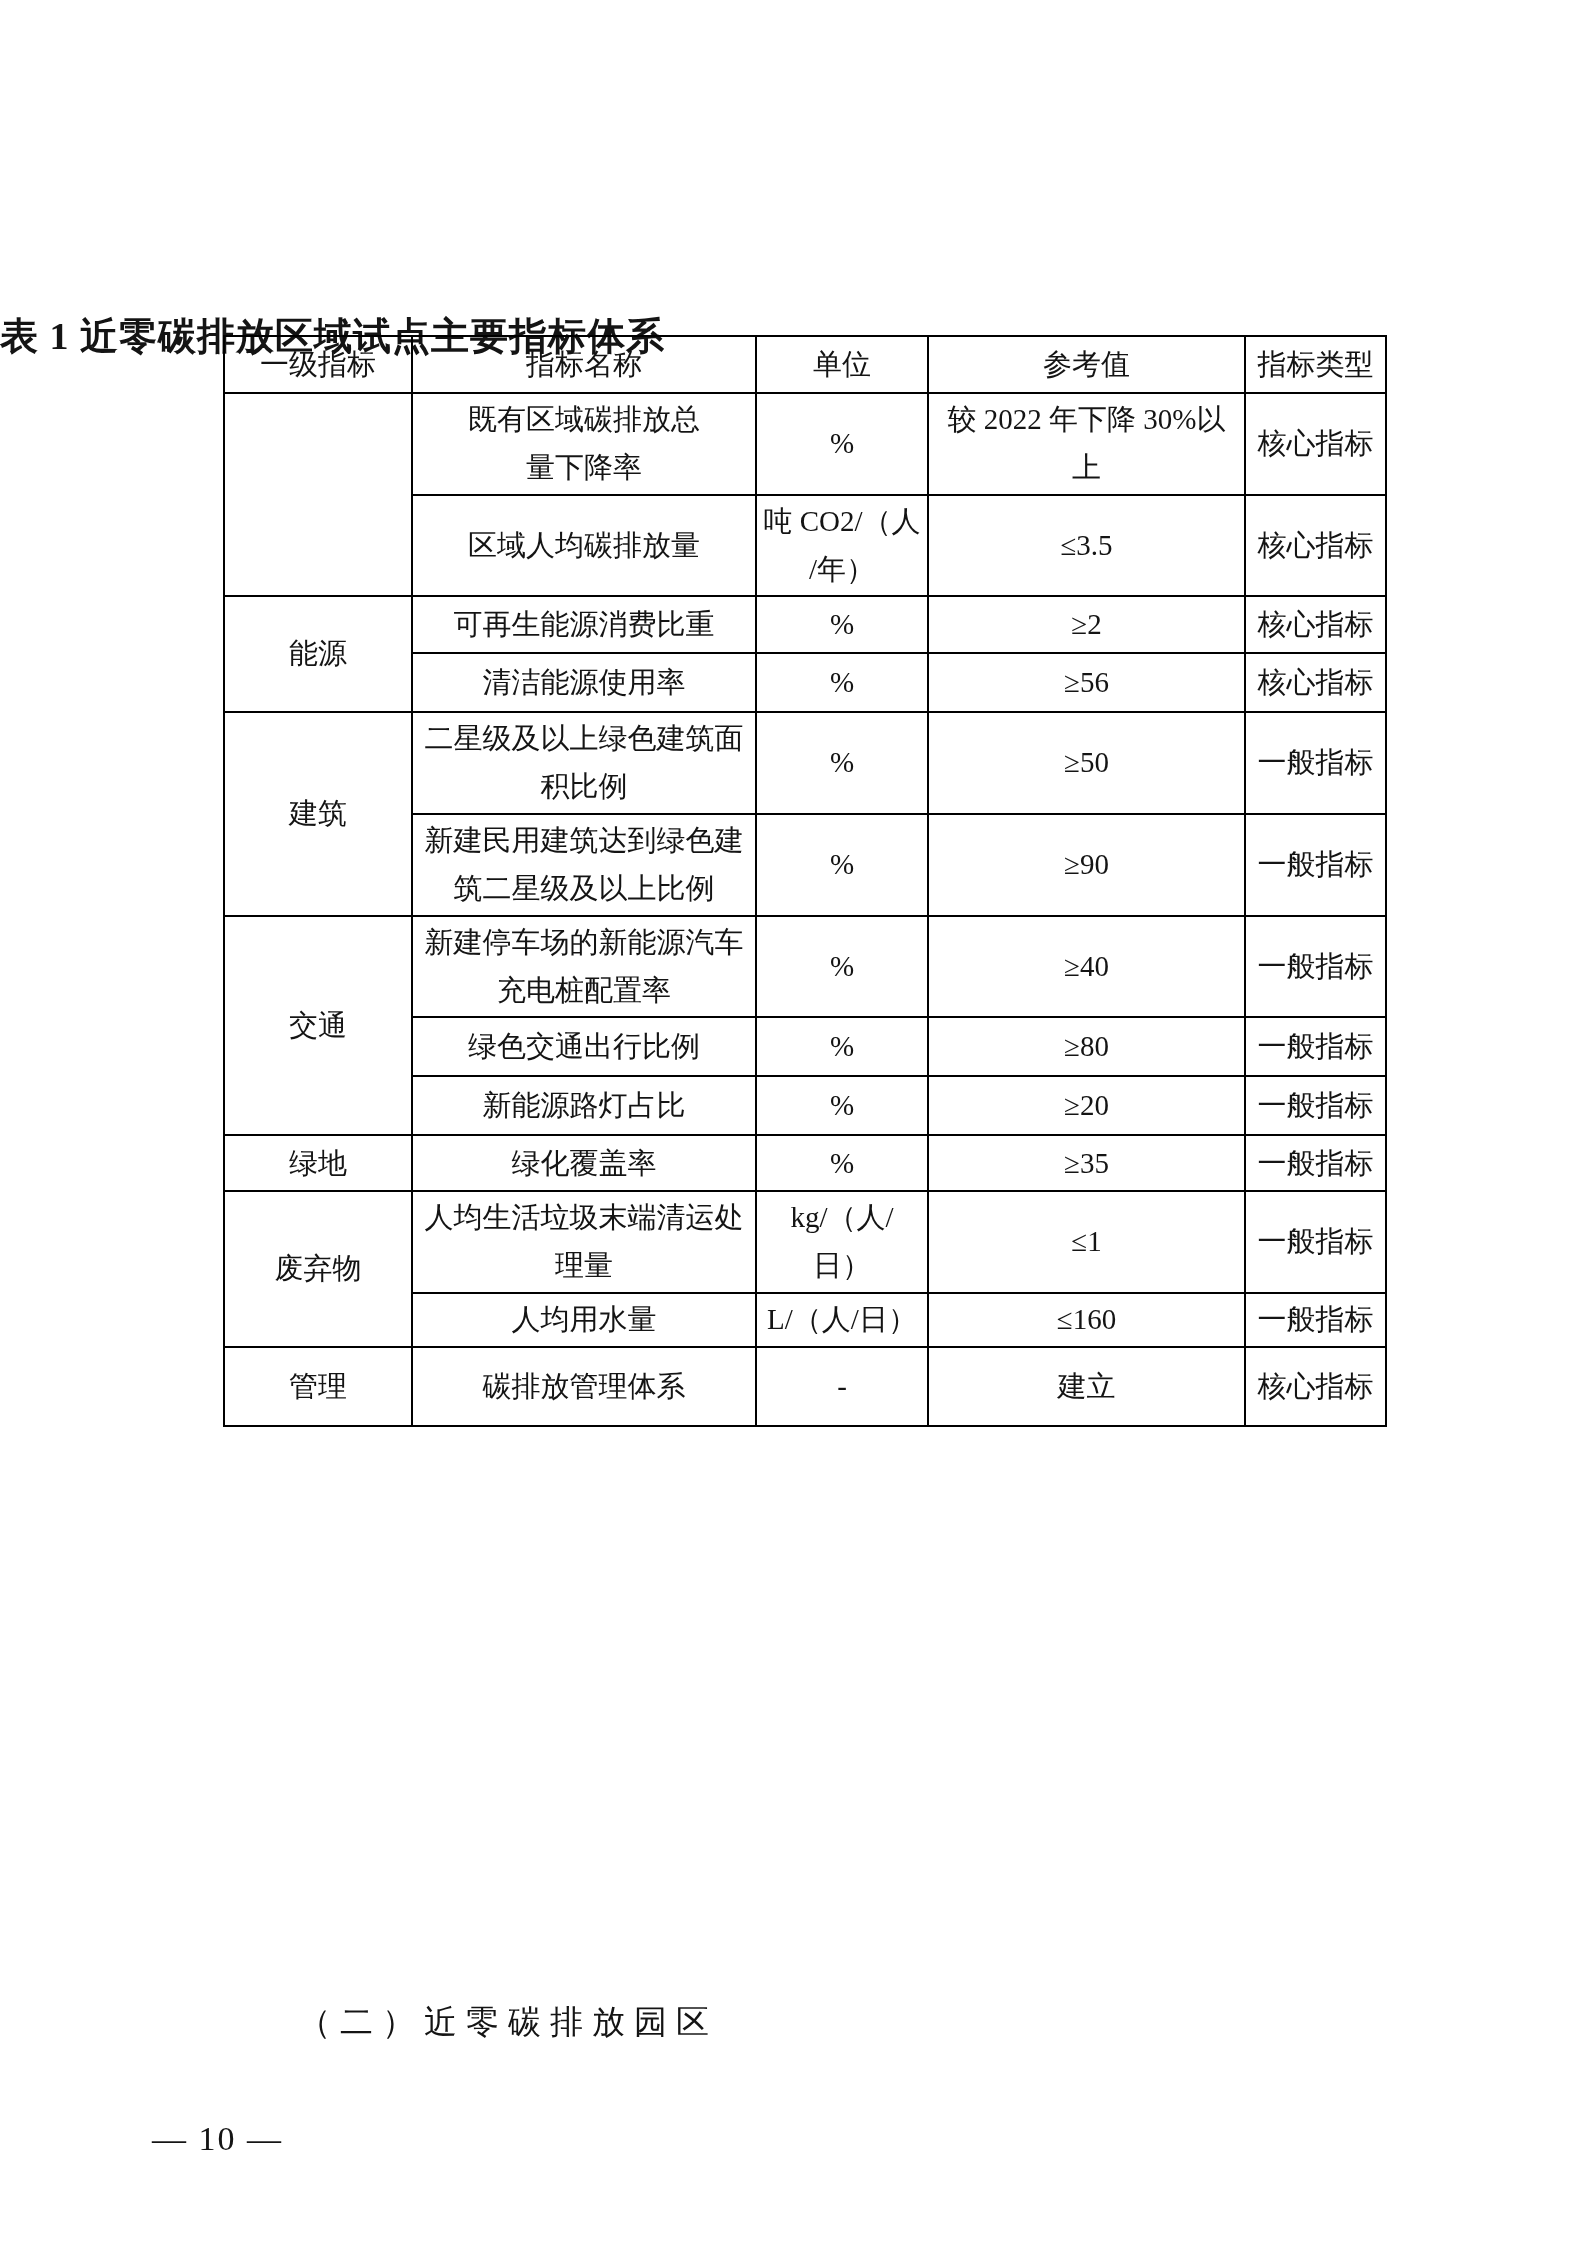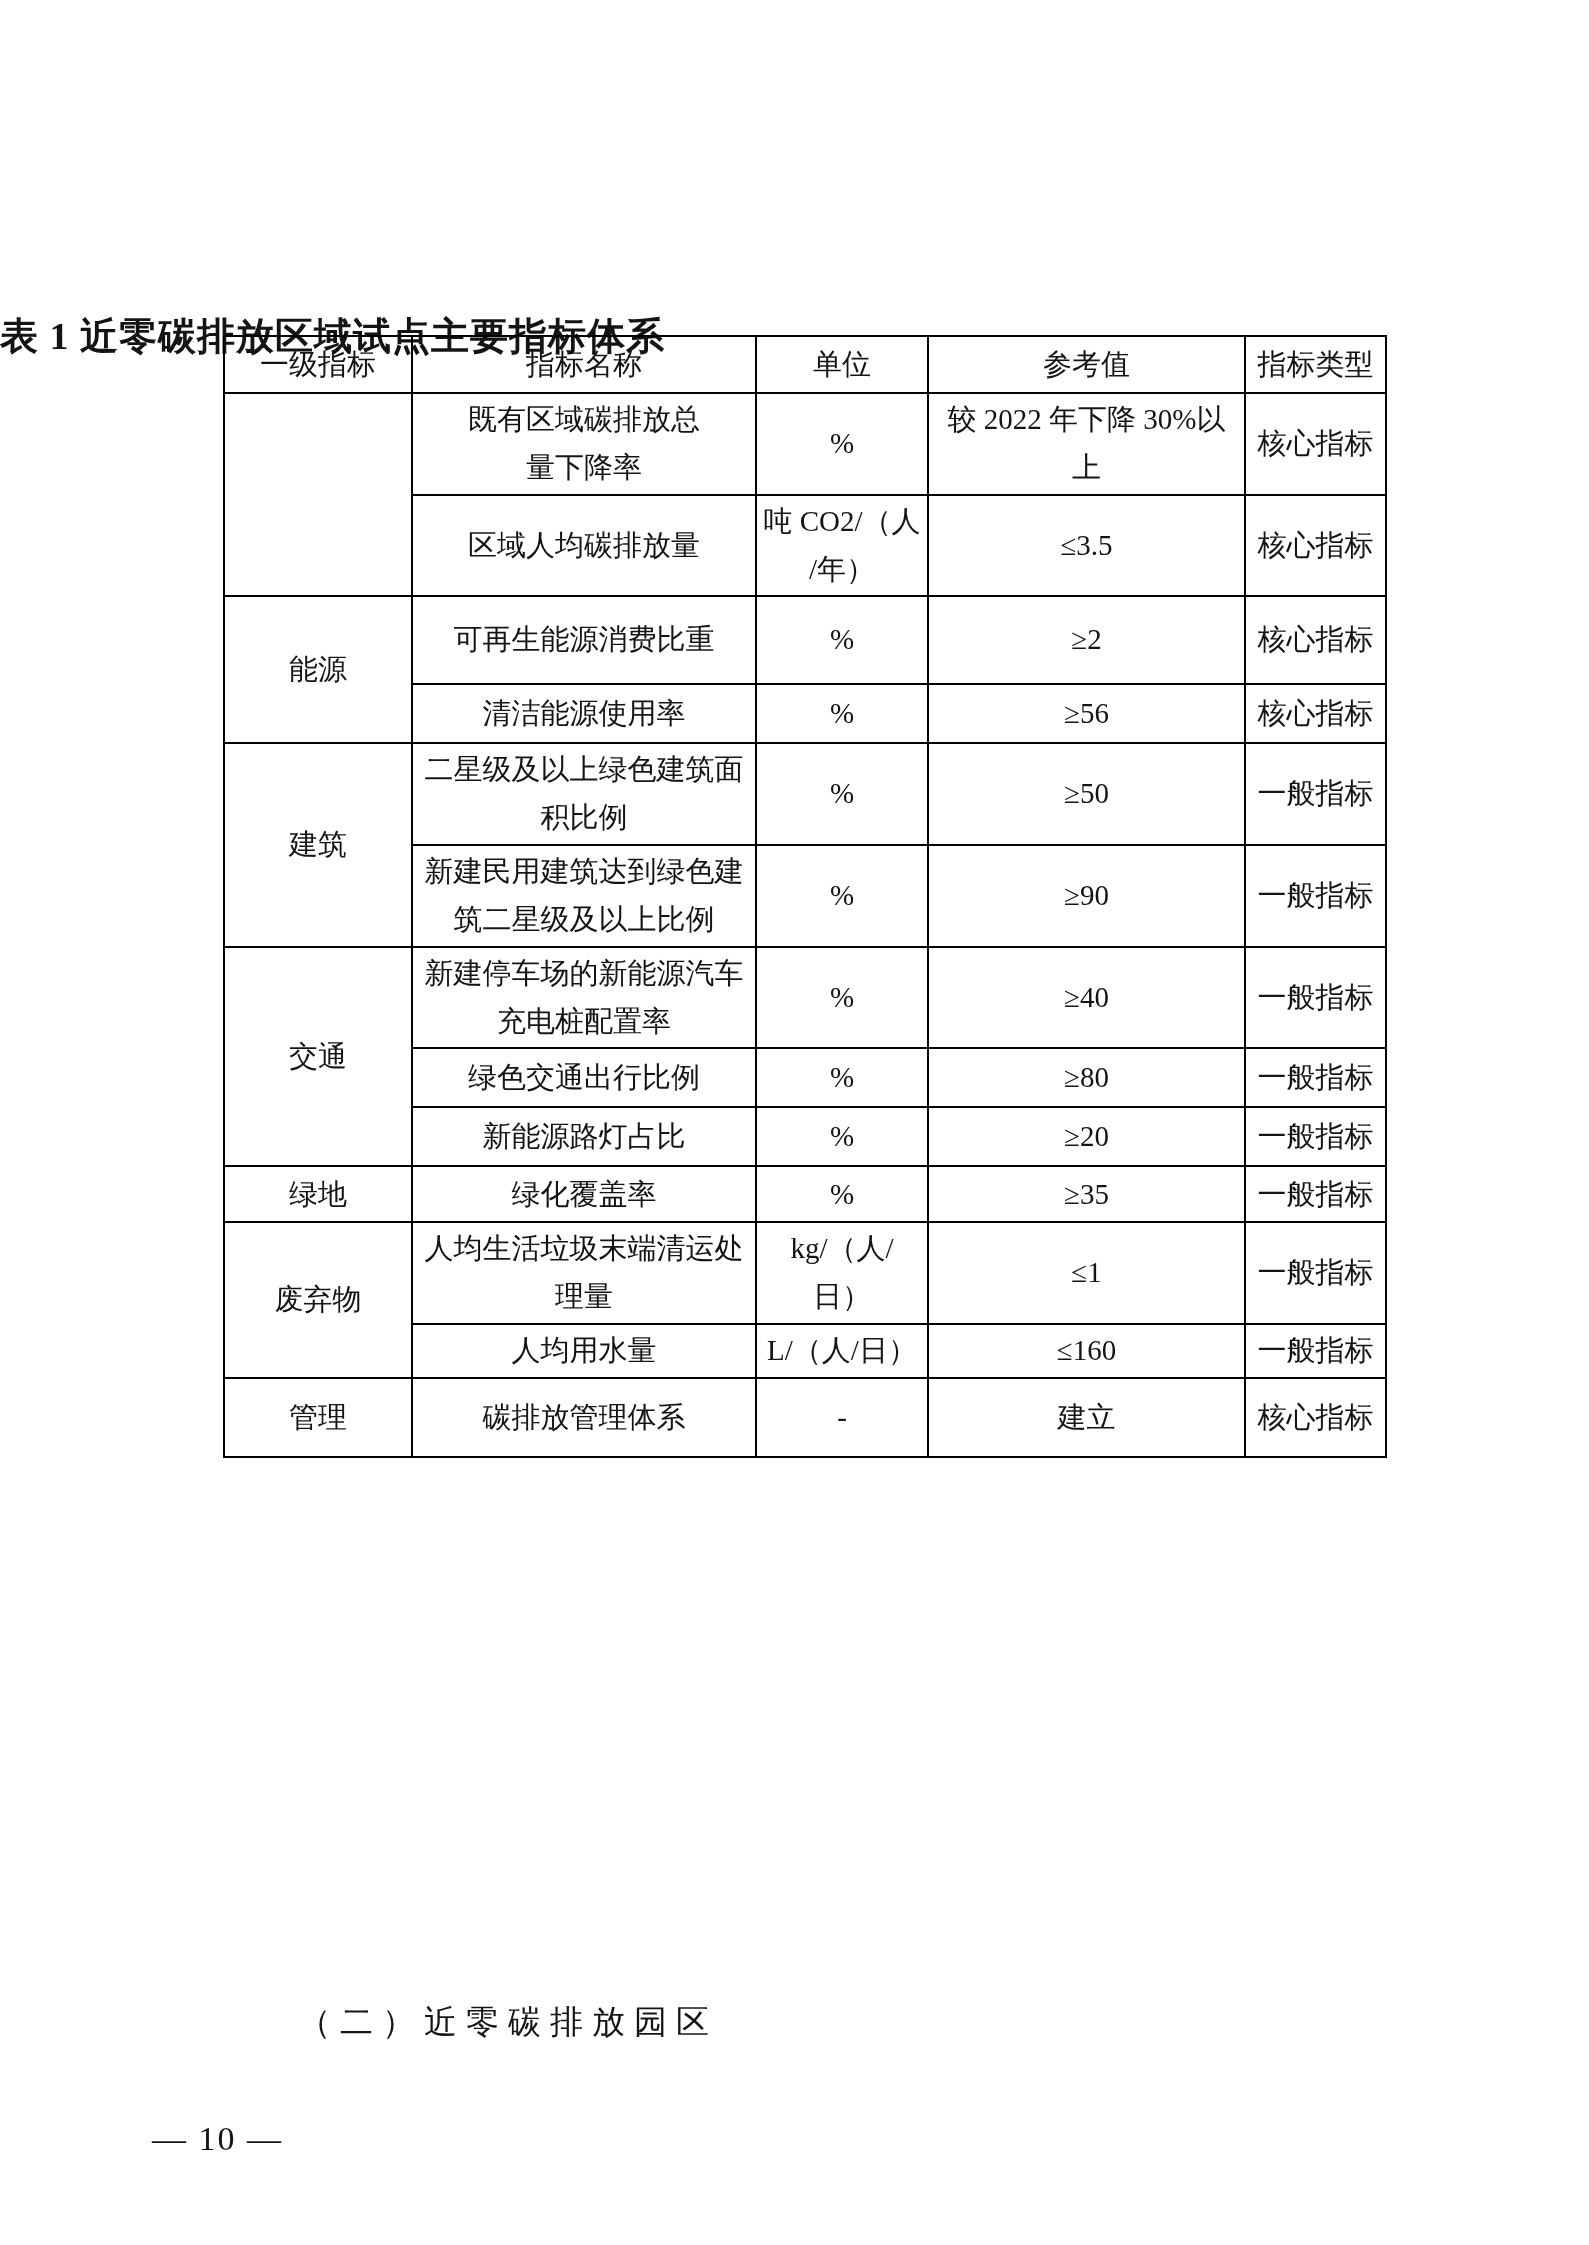--- a/index.html
+++ b/index.html
@@ -97,21 +97,21 @@
         <td>核心指标</td>
       </tr>
       <tr style="height:78px">
         <td class="name-cell">区域人均碳排放量</td>
         <td class="unit-cell">吨 CO2/（人
 /年）</td>
         <td>≤3.5</td>
         <td>核心指标</td>
       </tr>
 
-      <tr style="height:88px">
+      <tr style="height:57px">
         <td class="group-cell" rowspan="2">能源</td>
         <td class="name-cell">可再生能源消费比重</td>
         <td class="unit-cell">%</td>
         <td>≥2</td>
         <td>核心指标</td>
       </tr>
       <tr style="height:59px">
         <td class="name-cell">清洁能源使用率</td>
         <td class="unit-cell">%</td>
         <td>≥56</td>

